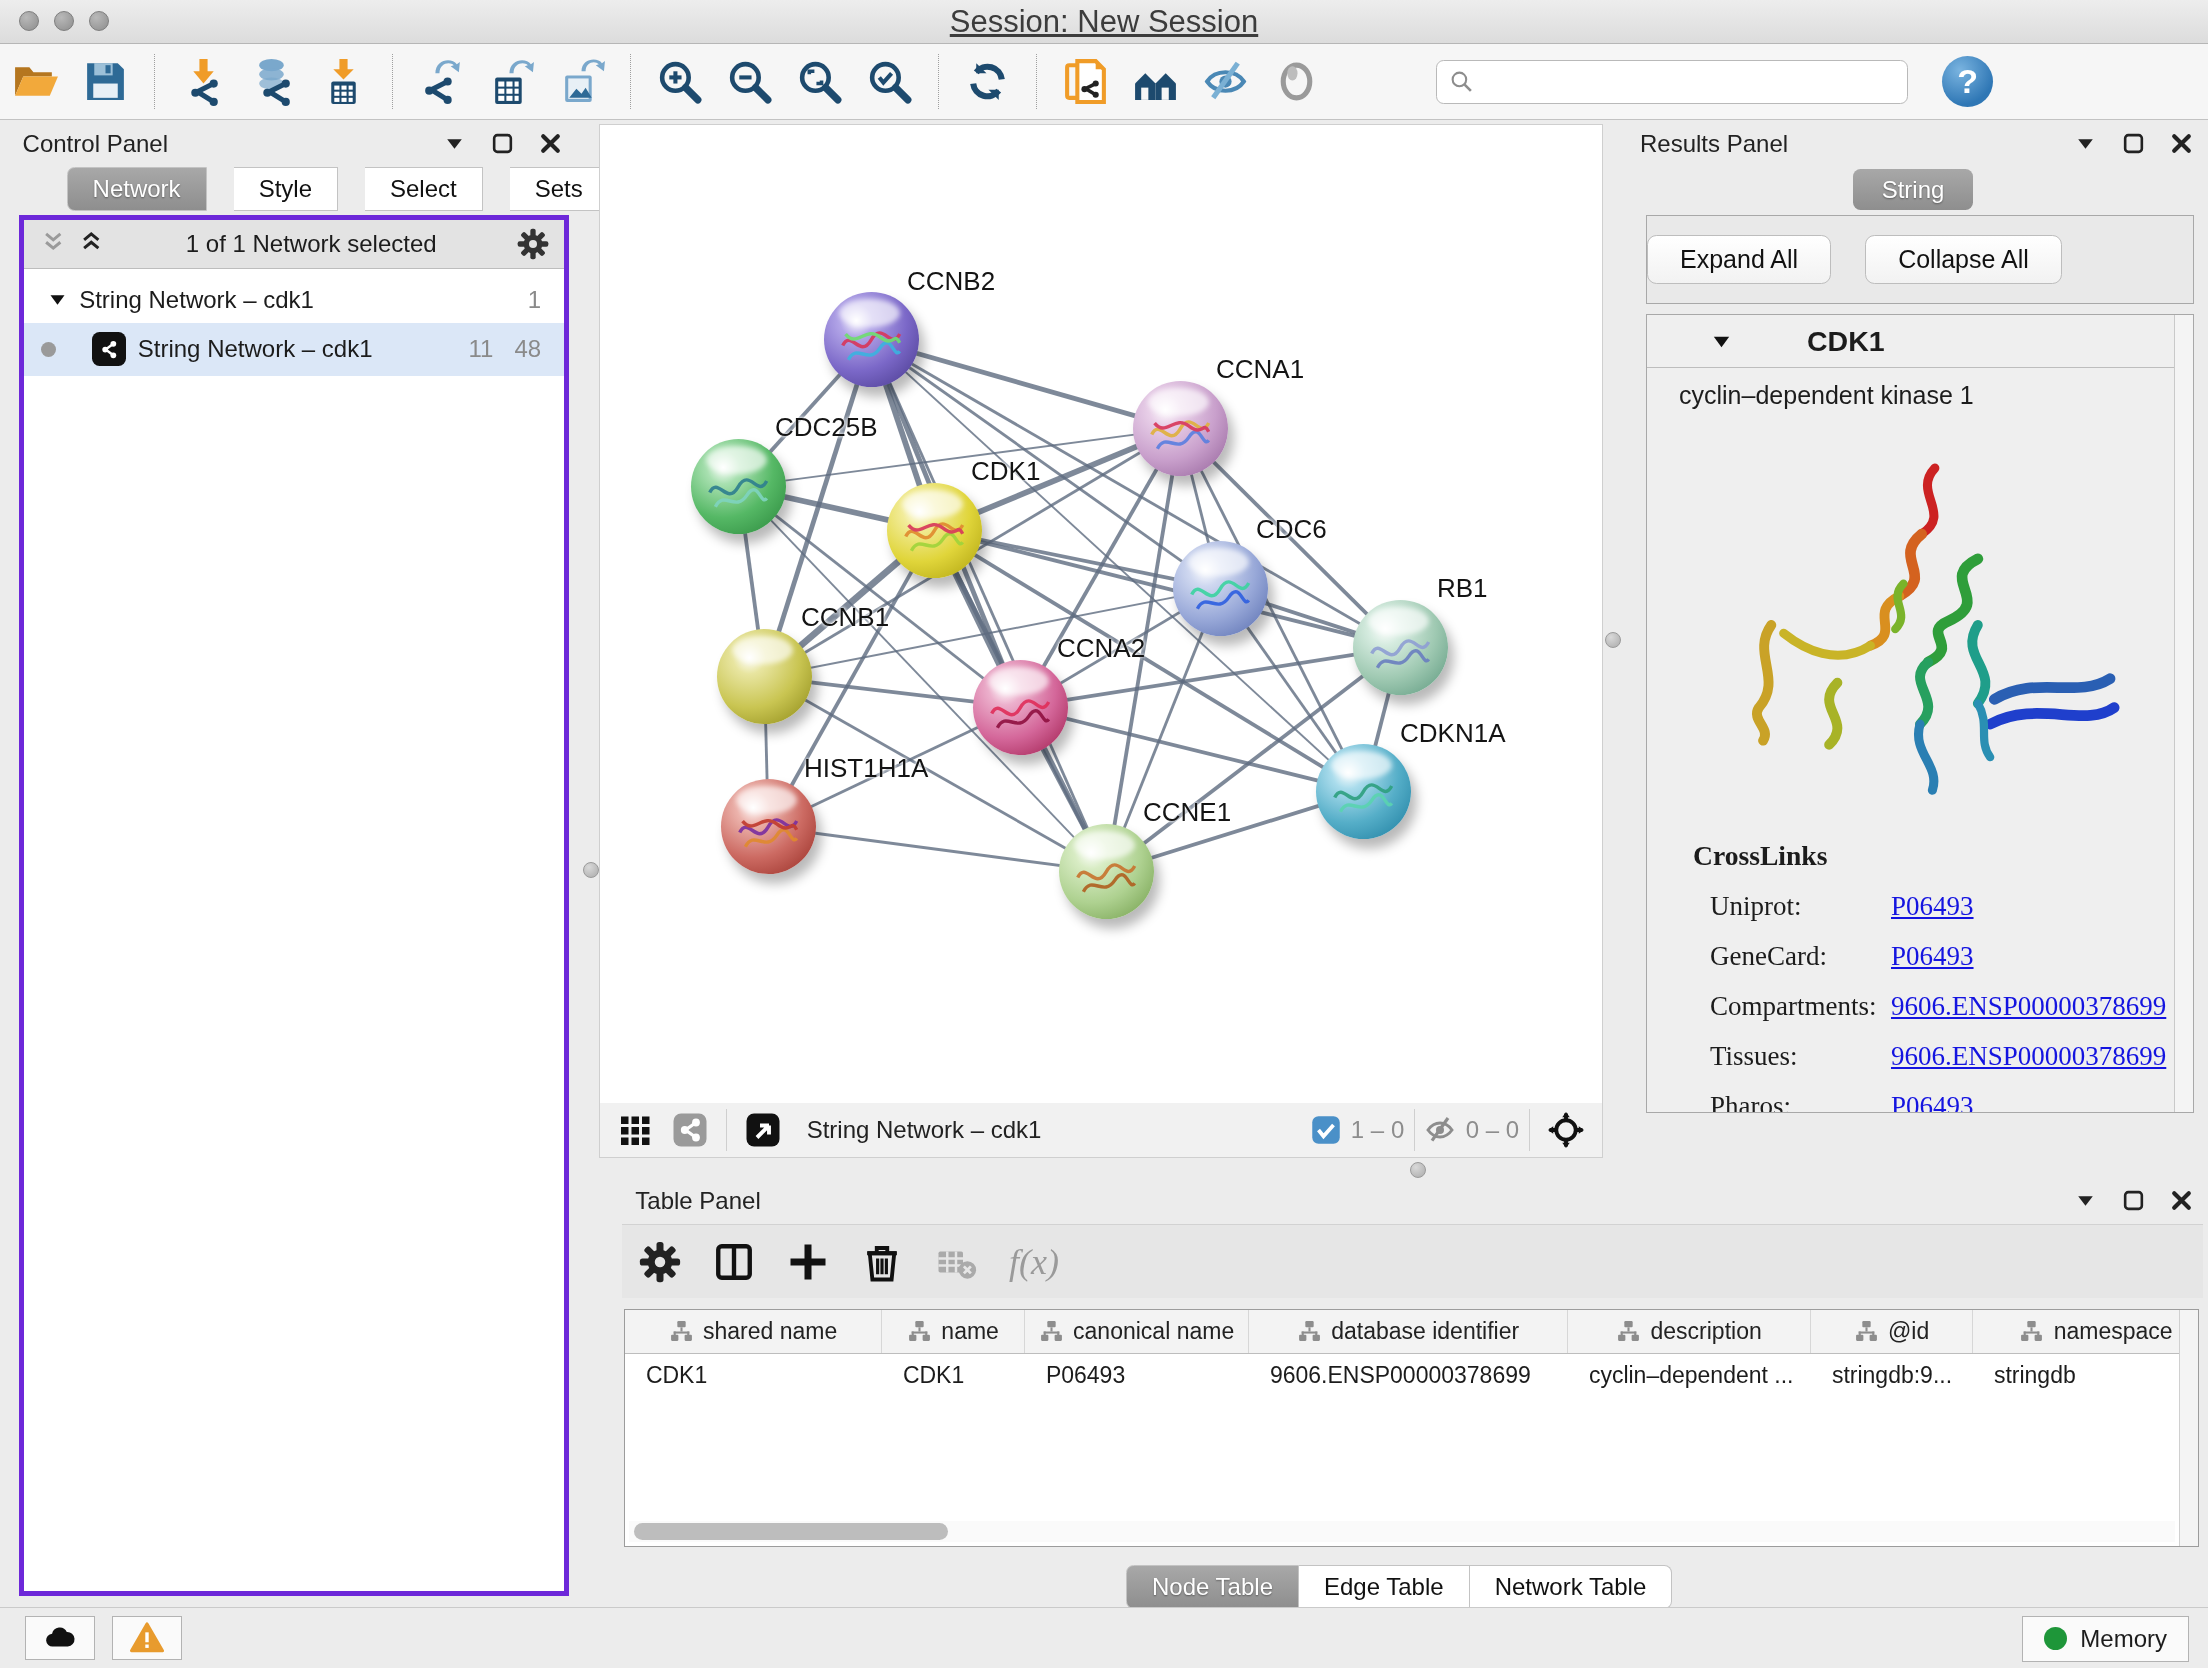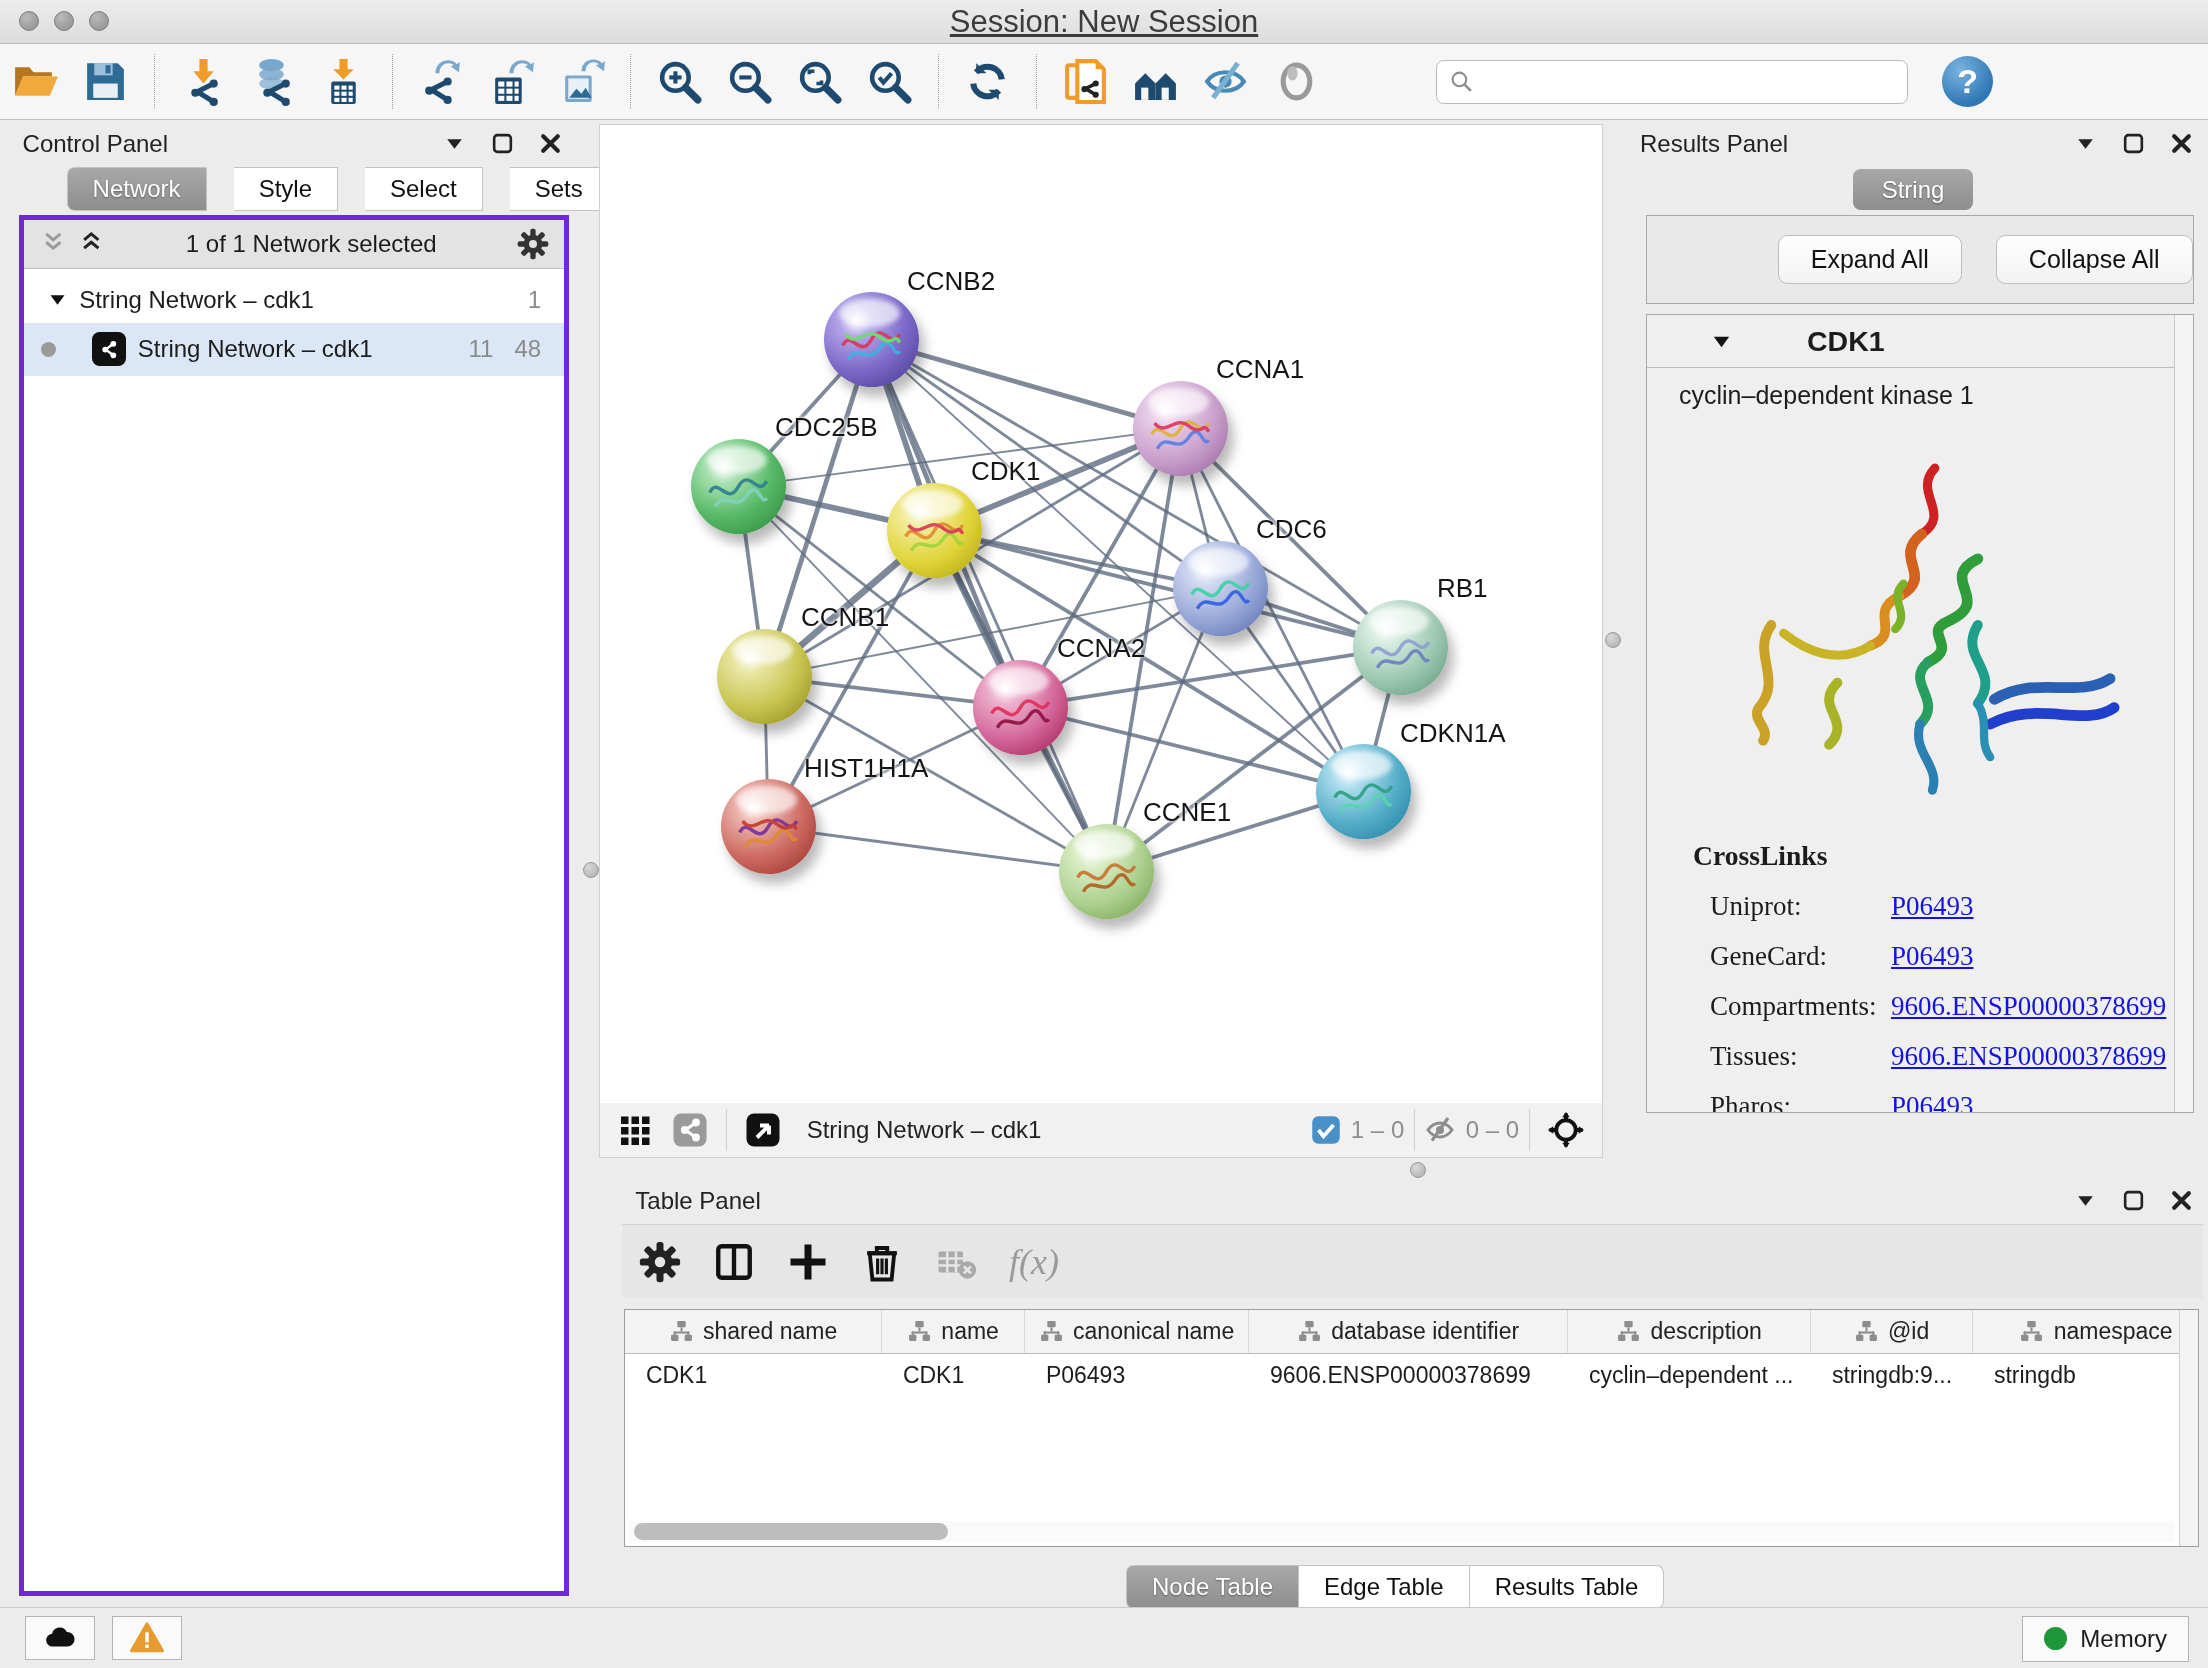--- a/index.html
+++ b/index.html
@@ -83,21 +83,21 @@
   .ns-name { font-size:24px; color:#222; margin-left:17px; flex:1; }
   .ns-counts { display:flex; align-items:center; gap:9.5px; font-size:24px; color:#8d8d8d; }
 
   
   .results-panel { position:absolute; left:1623px; top:124px; width:580px; height:1056px; background:#ececec; }
   .rp-head { display:flex; justify-content:space-between; align-items:center; padding:5.7px 9.5px 1.9px 17px; }
   .rp-tab { margin:9.5px auto 0 auto; width:fit-content; font-size:24px; color:#fff;
     background:linear-gradient(#a8a8a8,#8e8e8e); padding:6.7px 28.5px; border-radius:7.6px;
     text-shadow:0 1px 1.9px rgba(0,0,0,.4); }
   .rp-groupbox { position:absolute; left:23px; right:9.5px; top:91px; height:89px;
-    background:#e9e9e9; border:1px solid #a8a8a8; display:flex; align-items:center; justify-content:flex-end; gap:34px; }
+    background:#e9e9e9; border:1px solid #a8a8a8; display:flex; align-items:center; justify-content:flex-start; gap:34px; }
   .rp-btn { background:linear-gradient(#ffffff,#f2f2f2); border:1px solid #bdbdbd; border-radius:9.5px;
     font-size:25px; padding:8.6px 32px; color:#111; }
   .rp-content { position:absolute; left:23px; right:9.5px; top:190px; bottom:67px;
     background:#efefef; border:1px solid #a8a8a8; overflow:hidden; }
   .rp-scroll { position:absolute; right:0; top:0; bottom:0; width:19px; background:#f4f4f4; border-left:1px solid #c9c9c9; }
   .gene-head { height:53px; border-bottom:1px solid #bdbdbd; display:flex; align-items:center; padding-left:63px; gap:74px; }
   .gene-head .name { font-size:28.5px; font-weight:bold; }
   .gene-desc { font-size:25px; padding:13.3px 0 0 32px; }
   .ribbon { display:block; margin:25px auto 0 auto; }
   .crosslinks { font-family:"Liberation Serif", serif; padding:25px 11px 0 46px; }
@@ -835,21 +835,21 @@
         </div>
       </div>
     <div class="hscroll">
         <span class="thumb"></span>
       </div>
     <div class="vscroll-t"></div>
   </div>
   <div class="seg tp-tabs" id="tp-tabs">
       <span class="seg-tab active">Node Table</span>
       <span class="seg-tab">Edge Table</span>
-      <span class="seg-tab">Results Table</span>
+      <span class="seg-tab">Network Table</span>
     </div>
 </div>
 
 <div class="statusbar">
   <span class="sb-btn" style="left:25px">
     <svg viewBox="0 0 24 24">
         <path d="M7 18a4.5 4.5 0 0 1-.6-9 5.5 5.5 0 0 1 10.4-1.2A4 4 0 0 1 17.5 18z" fill="#111"></path>
       </svg>
   </span>
   <span class="sb-btn" style="left:112px">

